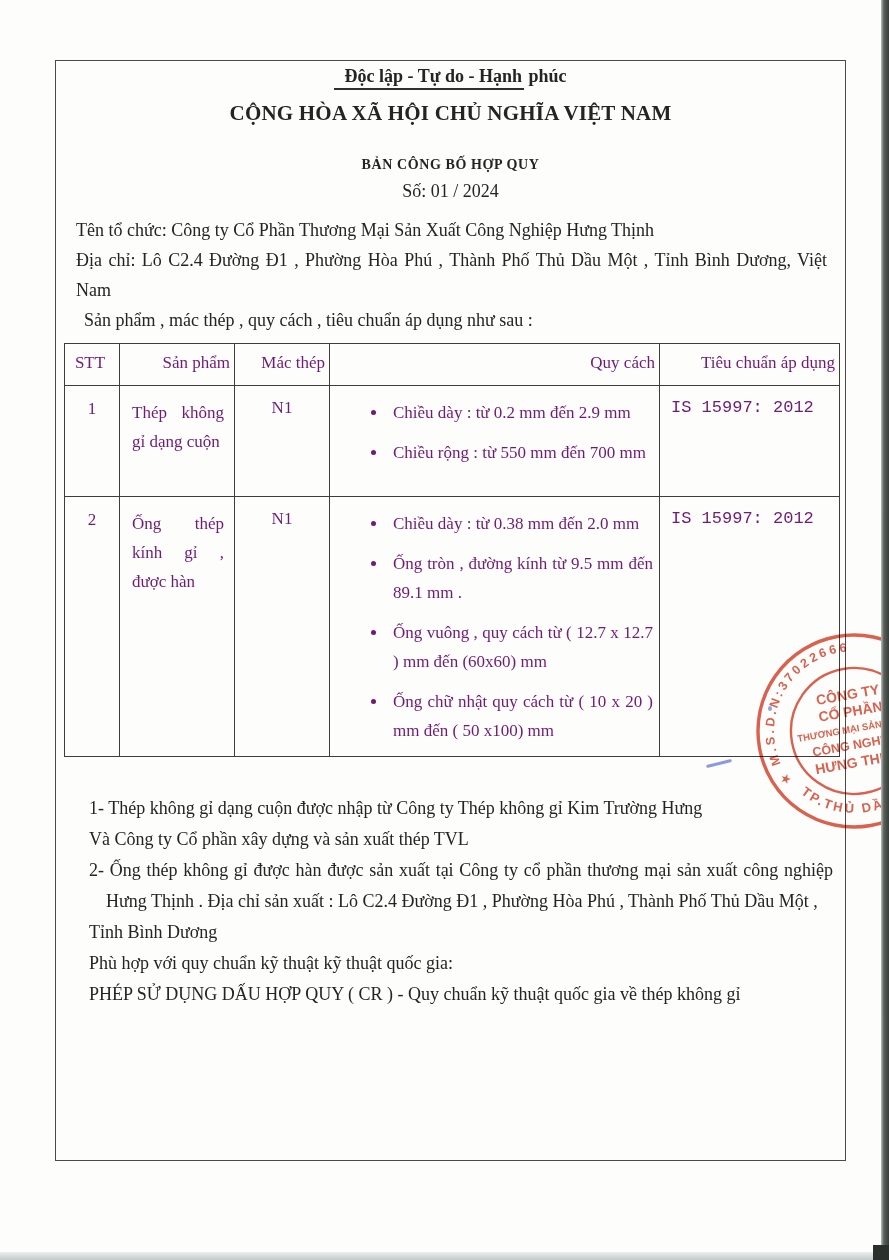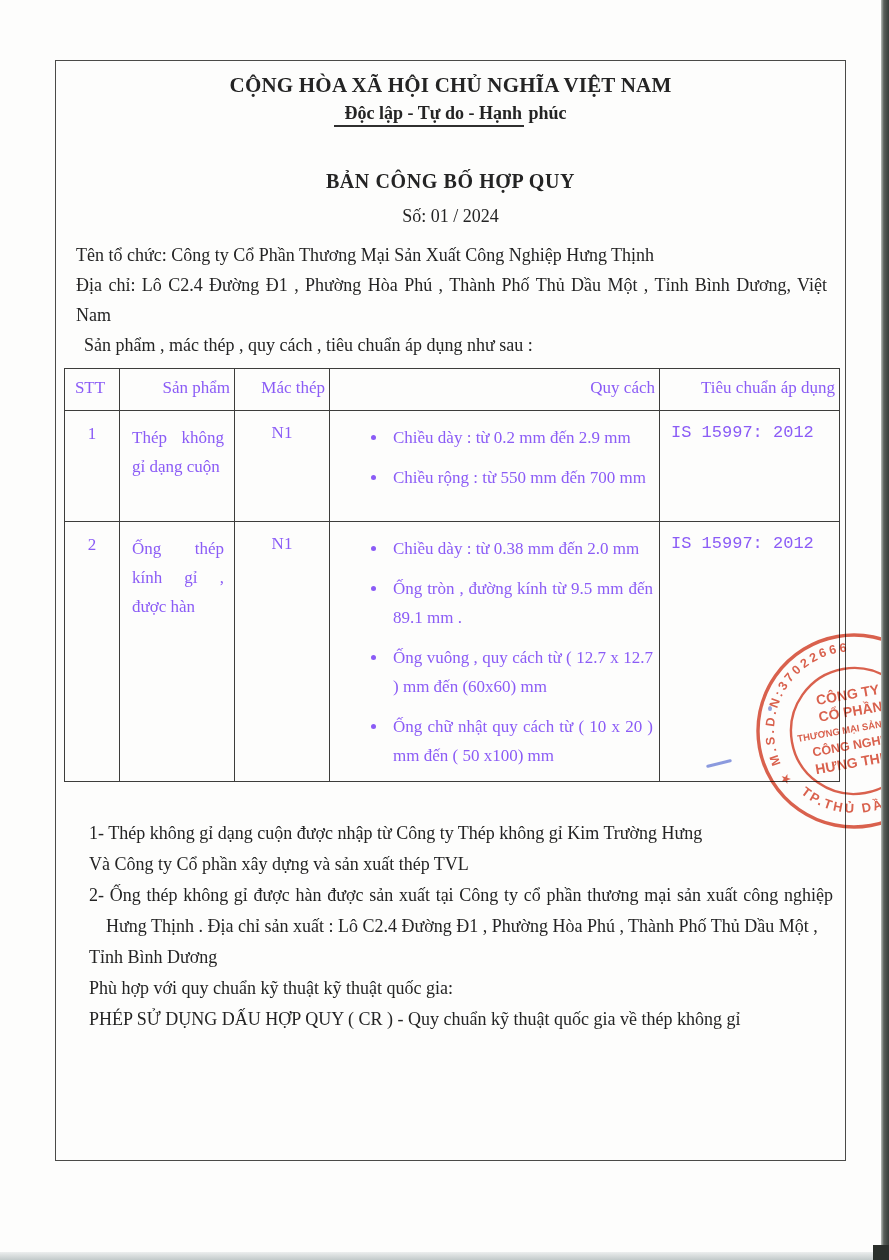--- a/index.html
+++ b/index.html
@@ -16,30 +16,30 @@
                  background:linear-gradient(180deg,#eceeee, #c2caca); }
   .edge-corner { position:absolute; right:0; bottom:0; width:16px; height:15px; background:#2b302c; z-index:10; }
 
   .doc-border { position:absolute; left:55px; top:60px; width:791px; height:1101px;
                 border:1.6px solid #4a4a48; box-sizing:border-box; }
 
   .center { text-align:center; }
   .motto1 { margin-top:11px; font-weight:bold; font-size:21px; line-height:26px; letter-spacing:.2px; }
   .motto2 { margin-top:3px; font-weight:bold; font-size:18px; line-height:25px; }
   .motto2 .ul { border-bottom:2px solid #2f2f2f; padding:0 2px 2px 10px; }
-  .title  { margin-top:41px; font-weight:bold; font-size:20px; line-height:28px; letter-spacing:.6px; }
-  .docnum { margin-top:9px; font-size:18px; line-height:24px; }
+  .title  { margin-top:25px; font-weight:bold; font-size:14px; line-height:28px; letter-spacing:.6px; }
+  .docnum { font-size:18px; line-height:24px; }
 
   .info { margin-top:12px; padding:0 18px 0 20px; font-size:18px; }
   .info p { margin:0; line-height:30px; text-align:justify; }
   .info .indent { padding-left:8px; }
   .bold { font-weight:bold; }
 
   table.conformity { margin:8px 0 0 8px; border-collapse:collapse; table-layout:fixed;
-                     width:775px; font-size:17px; color:#8b5cf6; }
+                     width:775px; font-size:17px; color:#701a75; }
   table.conformity th, table.conformity td { border:1.6px solid #3d3d3b; vertical-align:top; }
   table.conformity th { font-weight:normal; text-align:right; padding:9px 4px 9px 12px; height:23px; }
   table.conformity th.h-stt { text-align:center; padding-left:0; }
   tr.r1 td { height:96px; }
   tr.r2 td { height:235px; }
   td.c-stt { text-align:center; padding-top:13px; }
   td.c-sp  { padding:12px 10px 0 12px; text-align:justify; line-height:29px; }
   td.c-mt  { text-align:center; padding-top:12px; }
   td.c-qc  { padding:0; }
   td.c-qc ul { margin:12px 6px 0 0; padding-left:58px; }
@@ -62,25 +62,25 @@
   .pen-dot  { position:absolute; left:768px; top:706px; width:4px; height:5px; background:#3a56c0;
               opacity:.55; border-radius:50%; z-index:7; }
 </style>
 </head>
 <body>
 
 <div class="page">
 
   <div class="doc-border">
 
-    <div class="center motto1">CỘNG HÒA XÃ HỘI CHỦ NGHĨA VIỆT NAM</div>
     <div class="center motto2">
       <span class="ul">Độc lập - Tự do - Hạnh</span>
       <span>phúc</span>
     </div>
+    <div class="center motto1">CỘNG HÒA XÃ HỘI CHỦ NGHĨA VIỆT NAM</div>
 
     <div class="center title">BẢN CÔNG BỐ HỢP QUY</div>
     <div class="center docnum">Số: 01 / 2024</div>
 
     <div class="info">
       <p>Tên tổ chức: Công ty Cổ Phần Thương Mại Sản Xuất Công Nghiệp Hưng Thịnh</p>
       <p>Địa chỉ: Lô C2.4 Đường Đ1 , Phường Hòa Phú , Thành Phố Thủ Dầu Một , Tỉnh Bình Dương, Việt Nam</p>
       <p class="indent">Sản phẩm , mác thép , quy cách , tiêu chuẩn áp dụng như sau :</p>
     </div>
 

